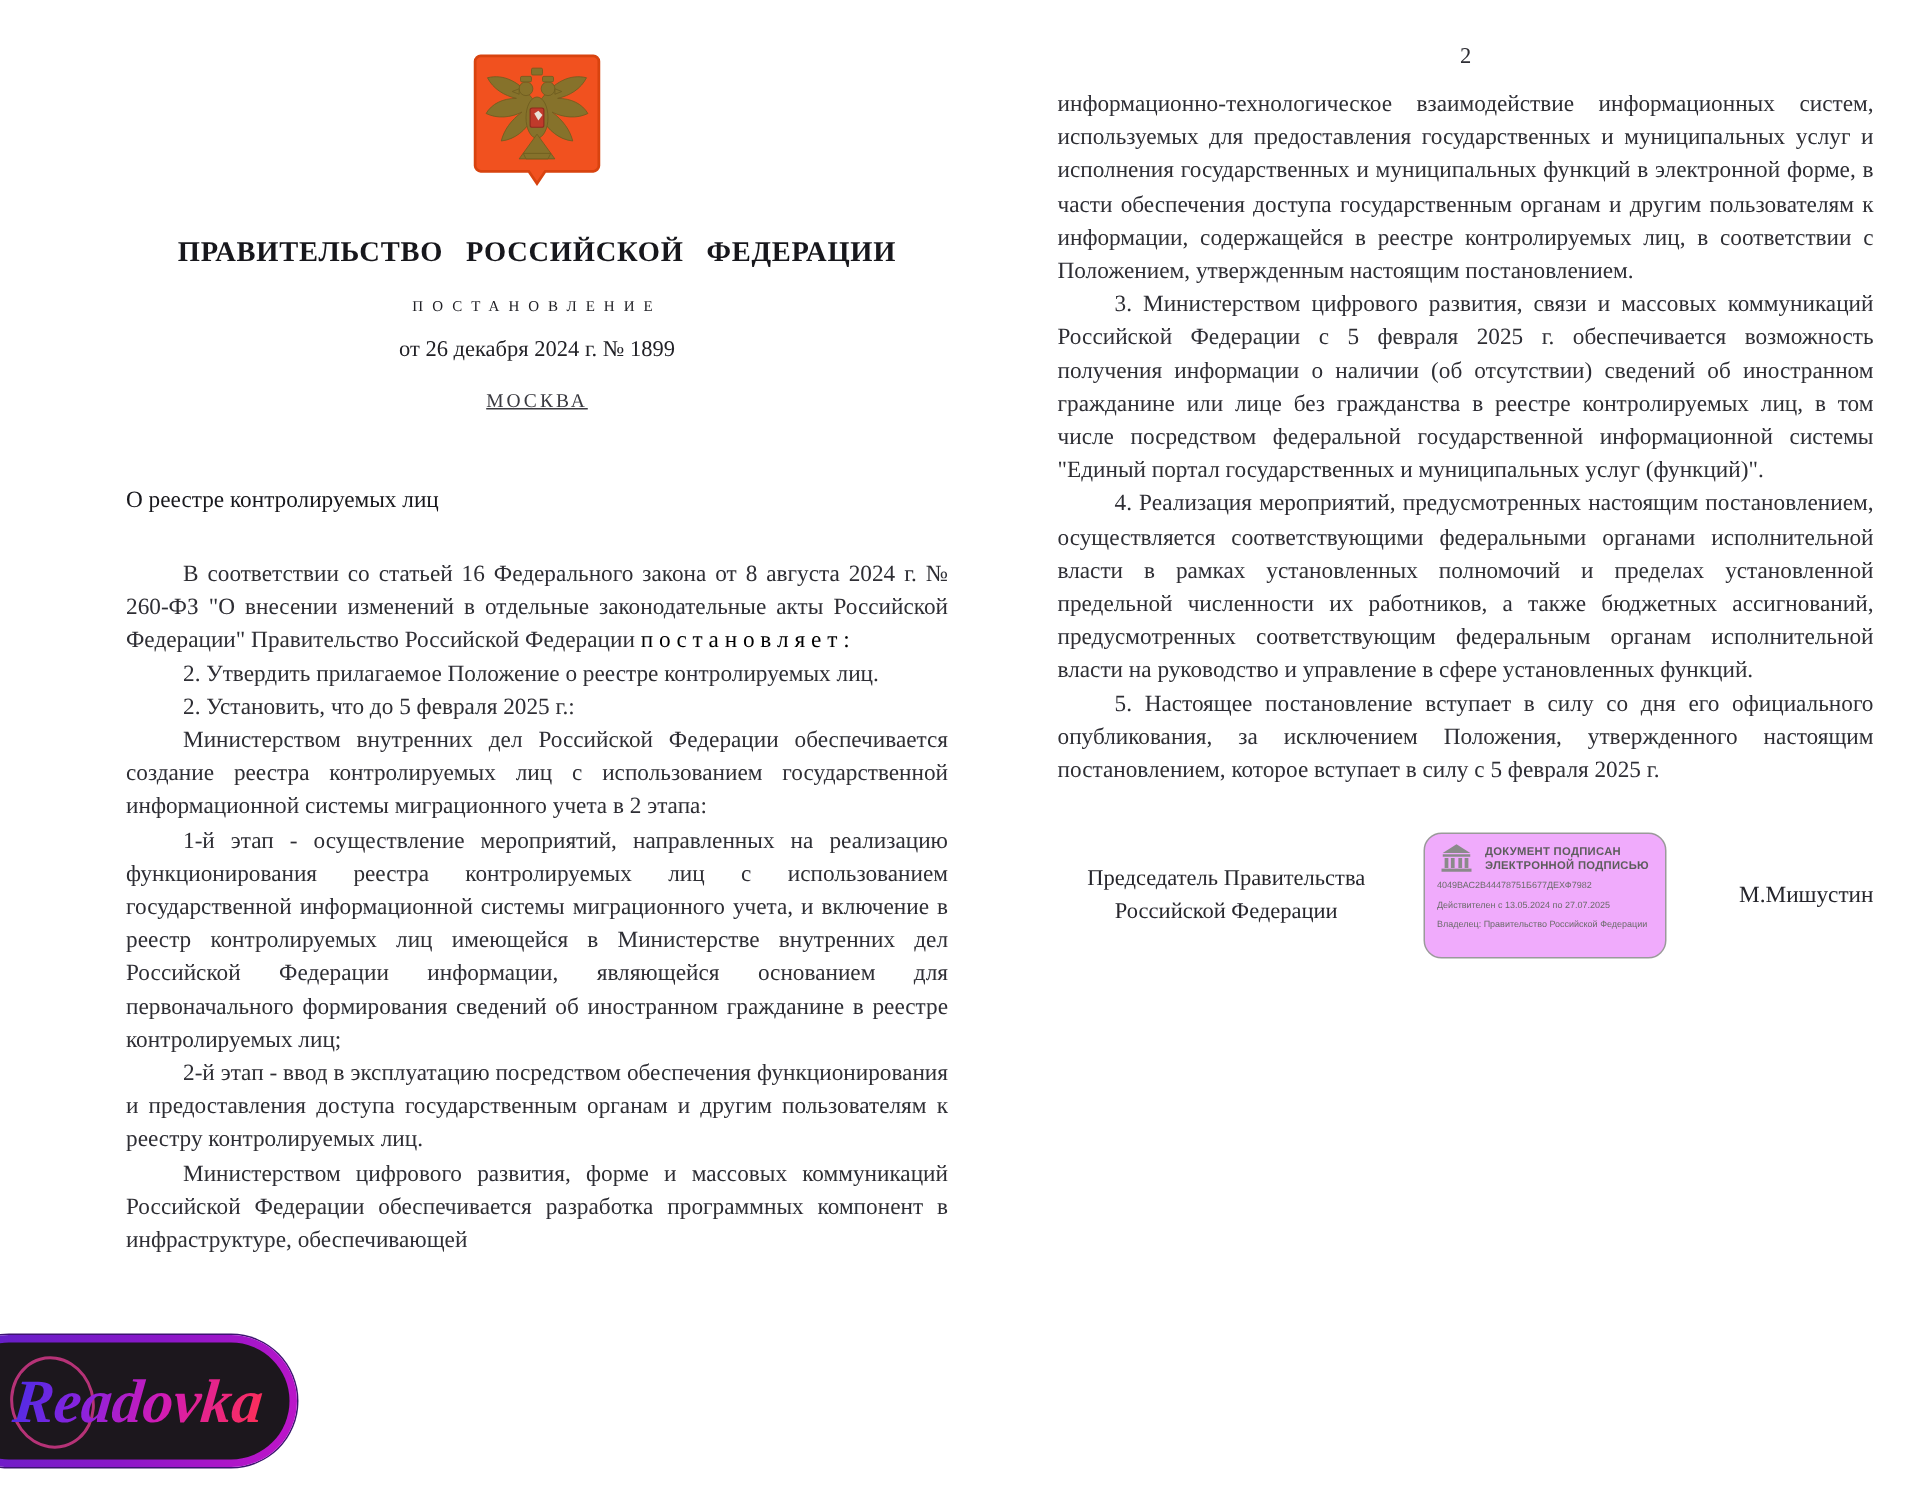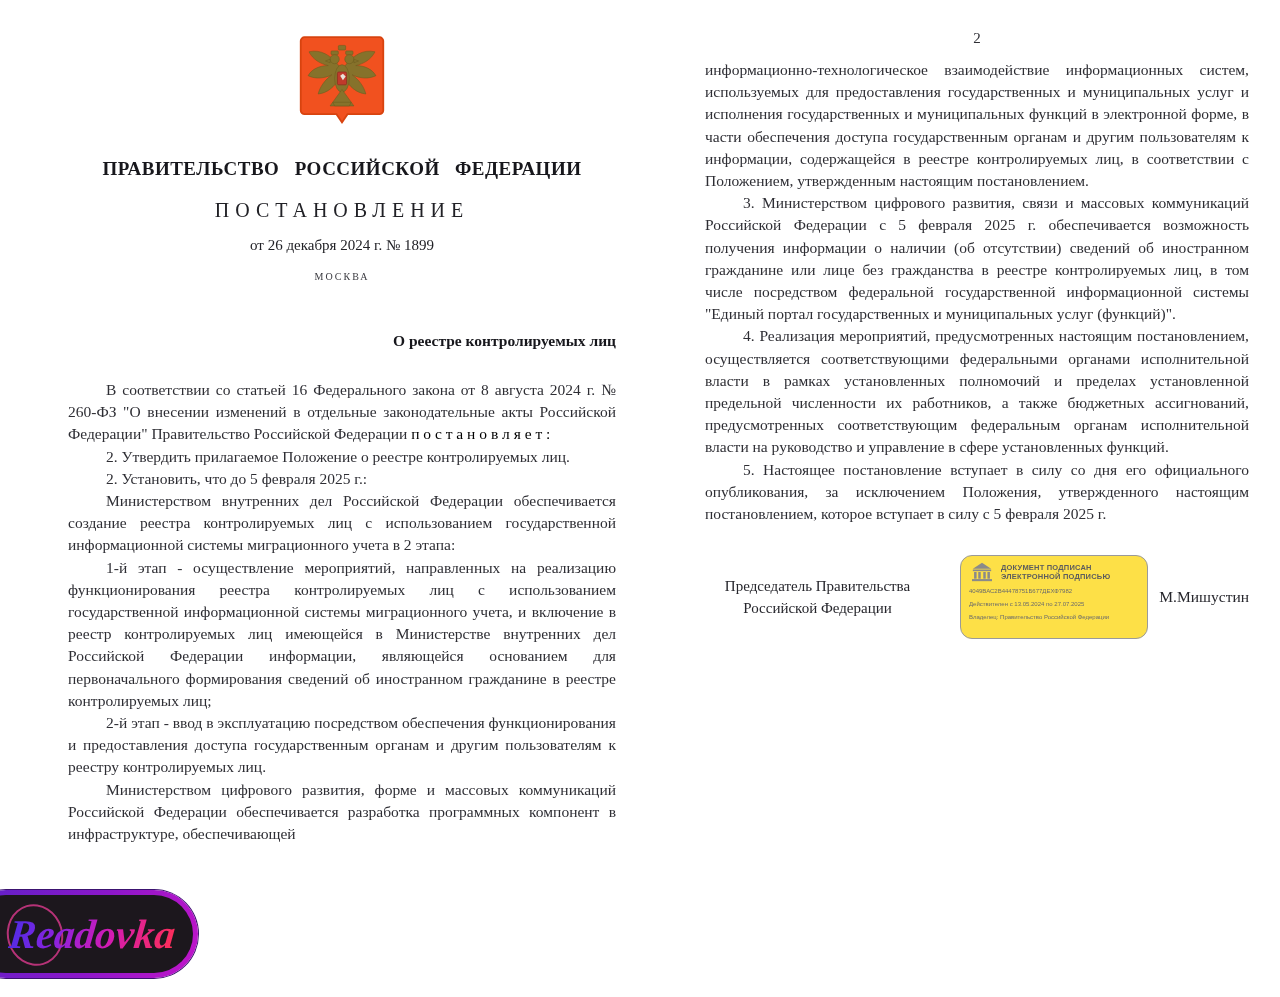--- a/index.html
+++ b/index.html
@@ -1,44 +1,44 @@
 <!DOCTYPE html>
 <html lang="ru"><head>
 <meta charset="utf-8">
 <style>
   html,body{margin:0;padding:0;background:#ffffff;width:1280px;height:997px;overflow:hidden;}
   .canvas{position:relative;width:1280px;height:997px;background:#fff;font-family:"Liberation Serif","DejaVu Serif",serif;color:#2e2e34;}
 
   
   .page{position:absolute;top:0;}
-  .page-left{left:68px;width:548px;}
+  .page-left{left:84px;width:548px;}
   .page-right{left:705px;width:544px;}
 
   
   .emblem{width:88px;height:98px;margin:34px auto 0;}
   .org{margin:26px 0 0;text-align:center;font-size:19px;font-weight:bold;color:#17171c;letter-spacing:.5px;word-spacing:10px;white-space:nowrap;}
-  .doctype{margin-top:19px;text-align:center;font-size:20px;letter-spacing:6px;color:#212126;}
+  .doctype{margin-top:19px;text-align:center;font-size:10px;letter-spacing:6px;color:#212126;}
   .dateline{margin-top:15px;text-align:center;font-size:15px;color:#212126;}
-  .city{margin-top:17px;text-align:center;font-size:10px;letter-spacing:2px;color:#3a3a40;}
-  .doc-title{margin:50px 0 0;text-align:right;font-size:15.5px;font-weight:bold;color:#17171c;}
+  .city{margin-top:17px;text-align:center;font-size:13px;letter-spacing:2px;color:#3a3a40;text-decoration:underline;}
+  .doc-title{margin:50px 0 0;text-align:left;font-size:15.5px;font-weight:normal;color:#17171c;}
 
   
   .body-block{margin-top:29px;}
   .para{margin:0;text-align:justify;text-indent:38px;font-size:15.5px;line-height:22.2px;hyphens:none;}
   .para.no-indent{text-indent:0;}
   .spaced{font-weight:normal;color:#000000;}
 
   
   .page-num{margin-top:30px;text-align:center;font-size:15px;color:#2e2e34;}
   .page-right .body-block{margin-top:12px;}
 
   
   .sig-row{display:flex;align-items:center;margin-top:30px;}
   .sig-title{width:225px;text-align:center;font-size:15px;line-height:22px;color:#26262c;}
-  .stamp{box-sizing:border-box;width:188px;min-height:84px;margin-left:30px;border:1.5px solid #9a9a9a;border-radius:12px;padding:6px 8px 5px;background:#fde047;}
+  .stamp{box-sizing:border-box;width:162px;min-height:84px;margin-left:19px;border:1.5px solid #9a9a9a;border-radius:12px;padding:6px 8px 5px;background:#f0abfc;}
   .stamp-head{display:flex;align-items:center;gap:6px;}
   .stamp-building{flex:0 0 auto;width:26px;height:20px;}
   .stamp-head-text{font-family:"Liberation Sans","DejaVu Sans",sans-serif;font-size:7.5px;font-weight:bold;color:#5d5d5d;line-height:9px;letter-spacing:.2px;}
   .stamp-fine{margin-top:5px;font-family:"Liberation Sans","DejaVu Sans",sans-serif;font-size:6px;line-height:8px;color:#6b6b6b;}
   .sig-name{flex:1;text-align:right;font-size:15.5px;color:#26262c;font-family:Liberation Serif, serif;}
 
   
   .readovka{position:absolute;left:-38px;bottom:19px;width:226px;height:78px;border-radius:44px;padding:5px;background:linear-gradient(110deg,#5a22c8,#8b17c9 55%,#c215c9);box-shadow:0 0 0 1px #3c1370;}
   .readovka-inner{position:relative;width:100%;height:100%;border-radius:40px;background:#1c171d;display:flex;align-items:center;justify-content:flex-end;padding-right:18px;box-sizing:border-box;overflow:hidden;}
   .readovka-ring{position:absolute;left:40px;top:9px;width:52px;height:58px;border:2px solid rgba(233,60,150,.75);border-radius:50%;transform:rotate(-16deg);}

